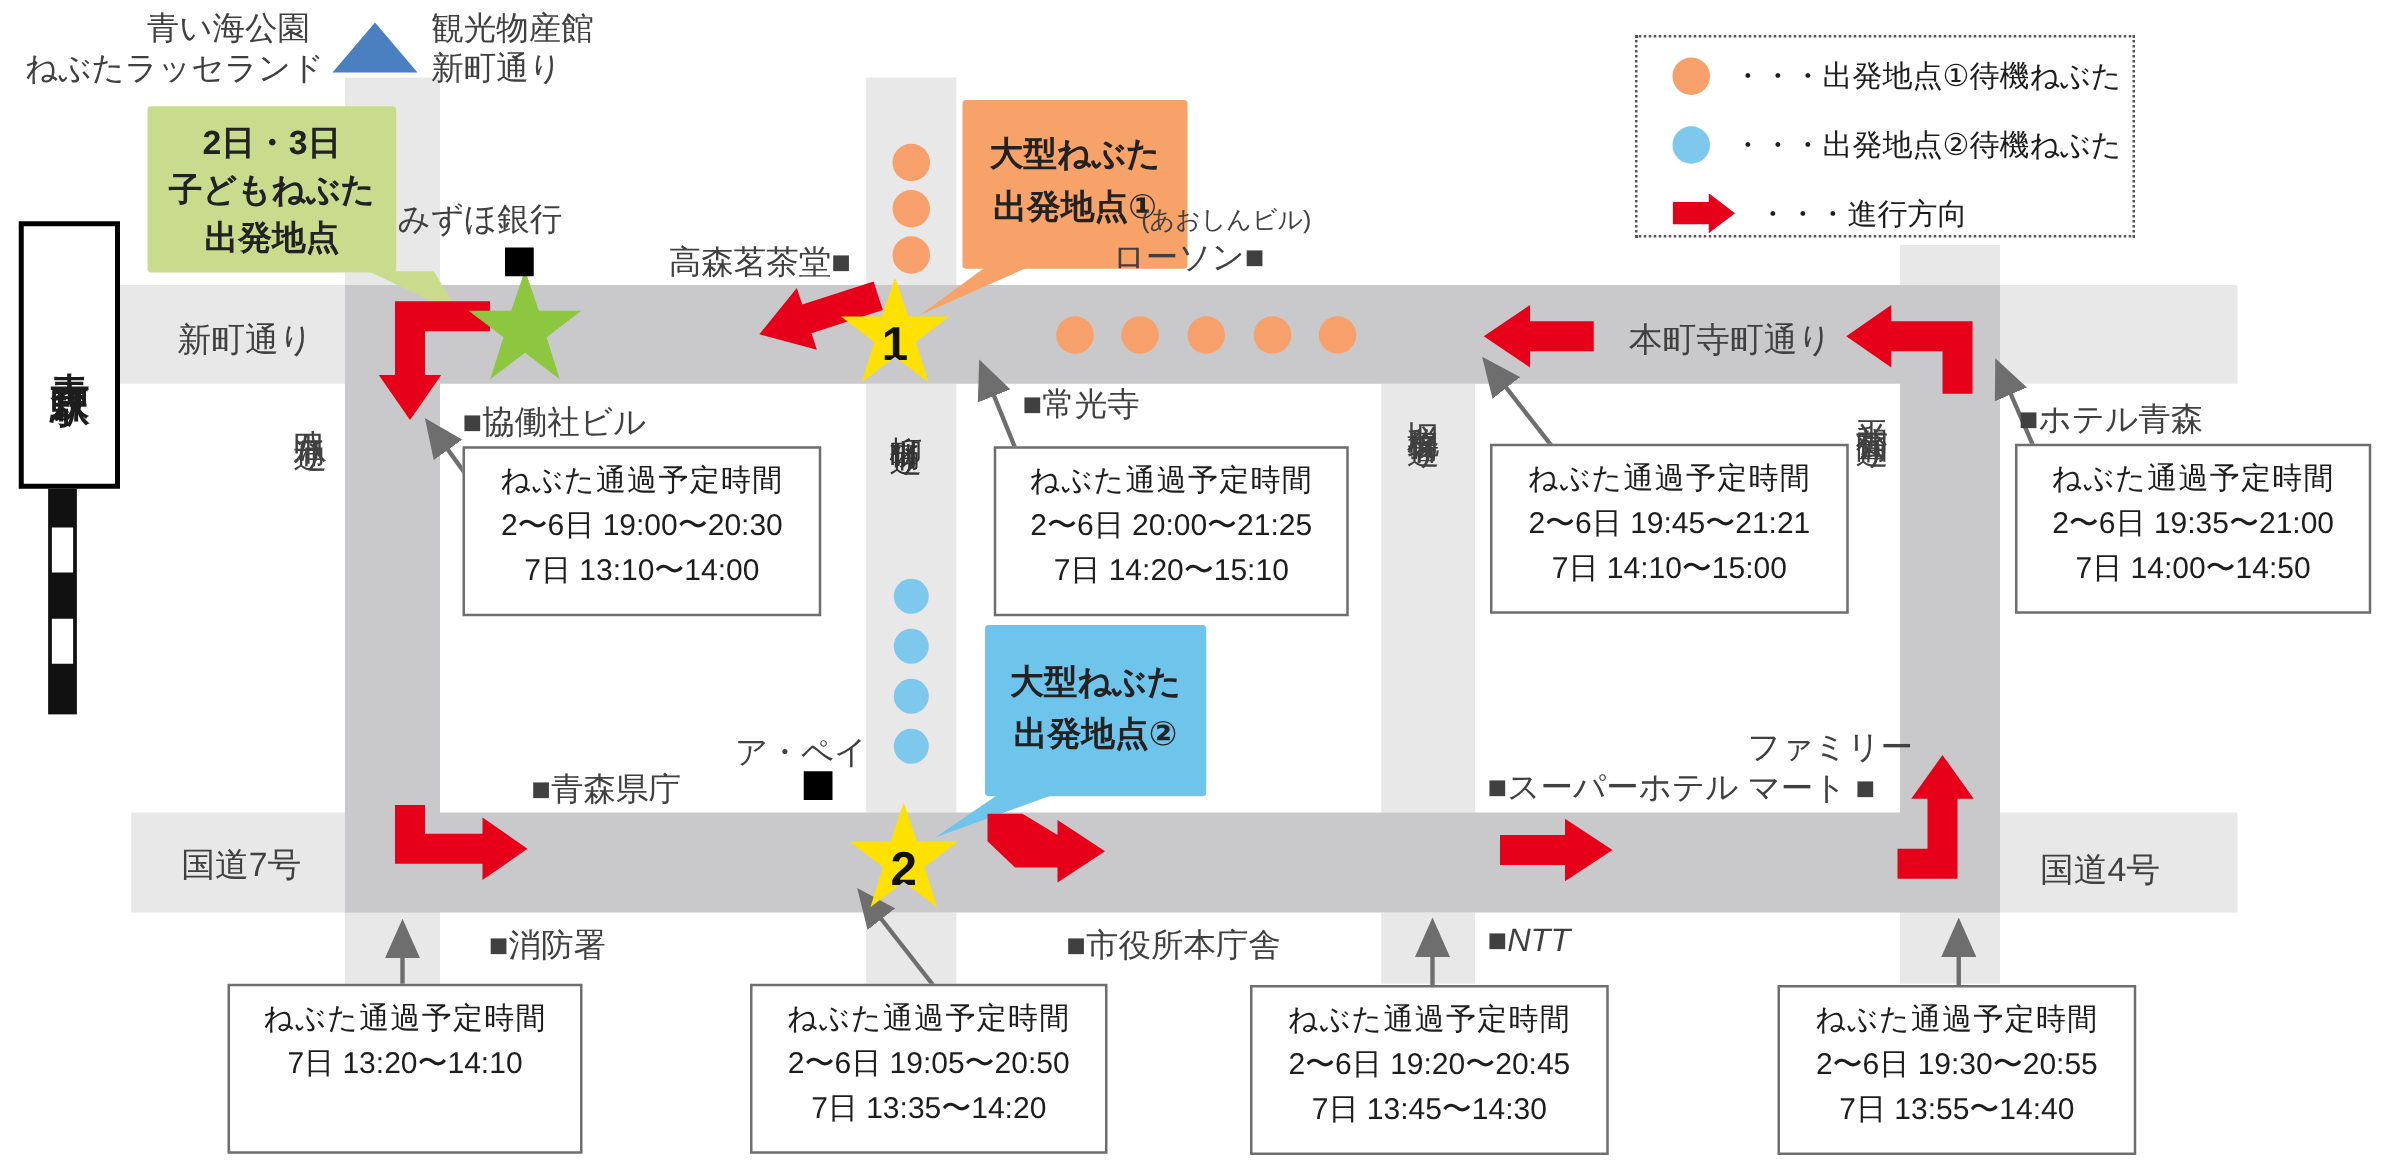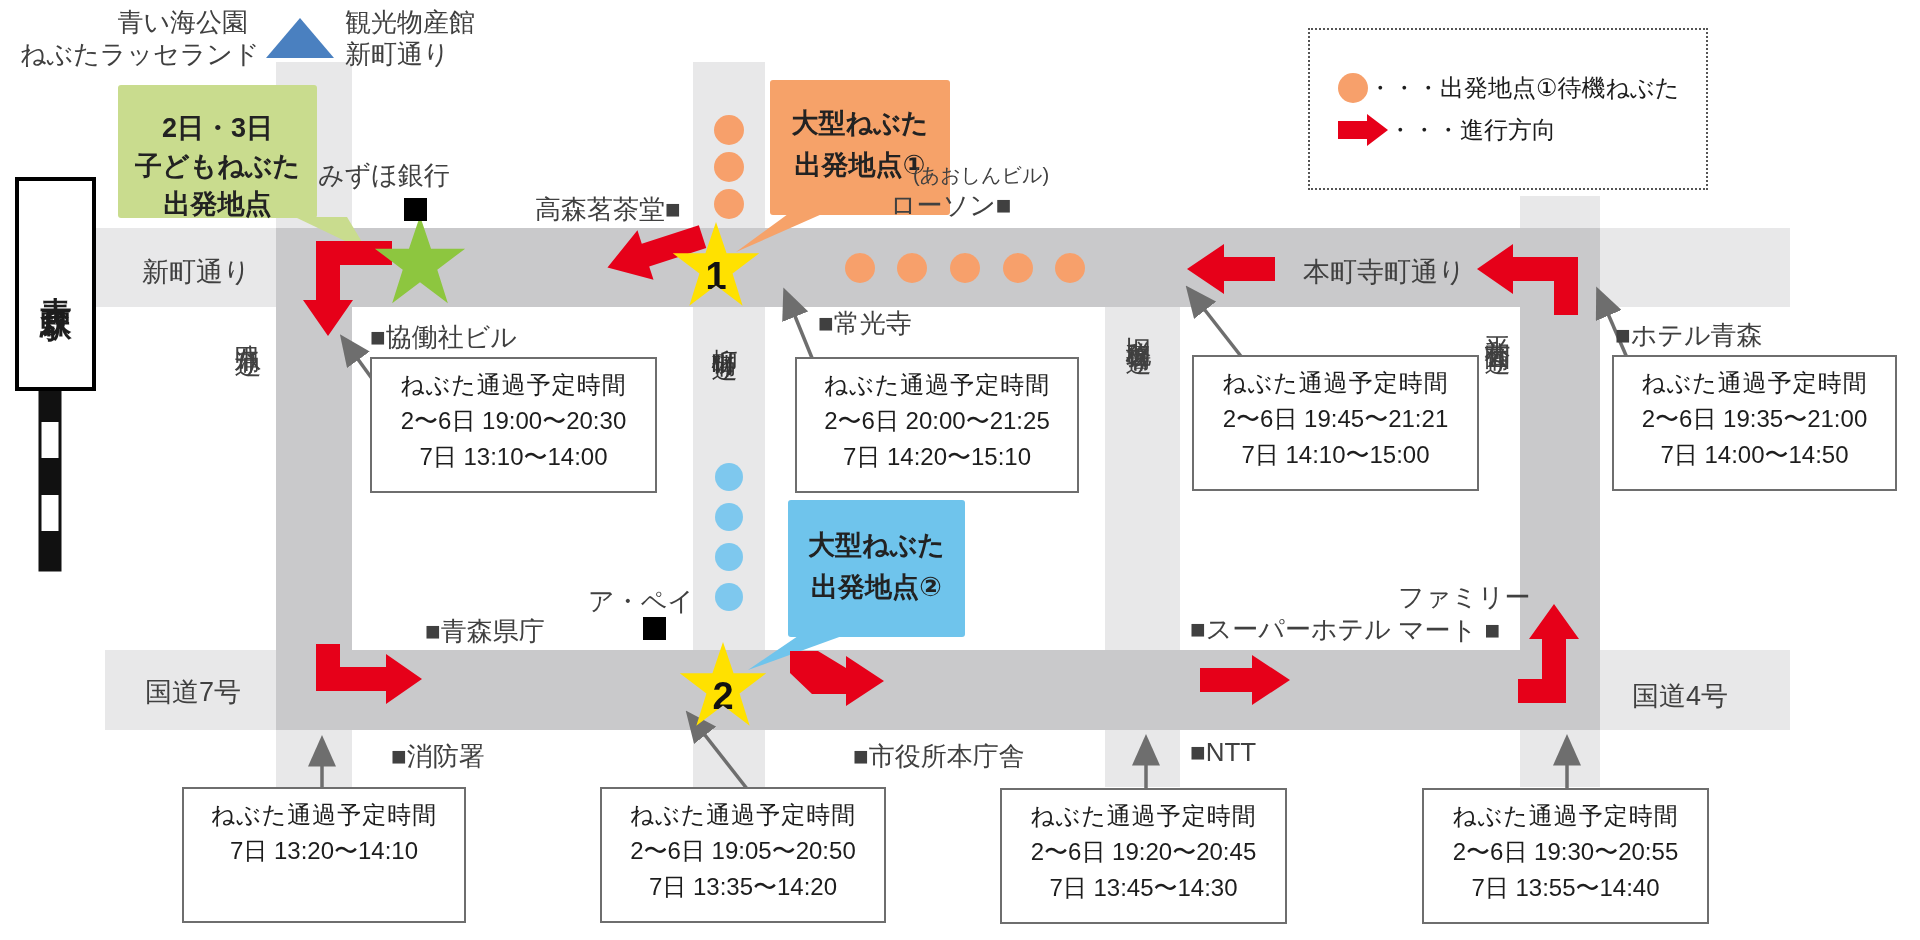--- a/index.html
+++ b/index.html
@@ -27,21 +27,21 @@
   .star{position:absolute;display:flex;align-items:center;justify-content:center;
         clip-path:polygon(50% 0%,61.5% 34%,97% 34%,68% 56%,79% 91%,50% 69%,21% 91%,32% 56%,3% 34%,38.5% 34%);}
   .star span{font-size:38px;font-weight:bold;color:#111;margin-top:16px;}
   
   .dot{position:absolute;border-radius:50%;}
   .dot-orange{width:30px;height:30px;background:#F7A06B;}
   .dot-blue{width:28px;height:28px;background:#7EC8EE;}
   
   .legend{position:absolute;left:1308px;top:28px;width:400px;height:162px;background:#fff;
           border:2px dotted #555;display:flex;flex-direction:column;justify-content:center;gap:10px;padding-left:28px;box-sizing:border-box;}
-  .legend-row{display:flex;align-items:center;}
+  .legend-row{display:flex;align-items:center;gap:18px;margin-top:13px;}
   .legend-circle{width:30px;height:30px;border-radius:50%;}
   .legend-arrow{width:50px;height:32px;background:#E60019;
           clip-path:polygon(0% 22%,58% 22%,58% 0%,100% 50%,58% 100%,58% 78%,0% 78%);}
   .legend-text{font-size:24px;white-space:nowrap;}
   
   .station{position:absolute;left:15px;top:177px;width:73px;height:206px;border:4px solid #000;
            background:#fff;display:flex;align-items:center;justify-content:center;}
   .station span{writing-mode:vertical-rl;text-orientation:upright;font-size:31px;letter-spacing:8px;font-weight:bold;}
   svg.overlay{position:absolute;left:0;top:0;}
 </style>
@@ -139,21 +139,21 @@
 
   <div class="lbl" style="left:20px;top:6px;width:228px;text-align:right;line-height:32px;white-space:nowrap;">
     <div>青い海公園</div>
     <div>ねぶたラッセランド</div>
   </div>
   <div class="lbl" style="left:345px;top:6px;line-height:32px;">
     <div>観光物産館</div>
     <div>新町通り</div>
   </div>
 
-  <div class="bubble" style="left:118px;top:85px;width:199px;height:133px;background:#C9DC8E;font-size:27px;line-height:38px;padding-top:24px;box-sizing:border-box;">
+  <div class="bubble" style="left:118px;top:85px;width:199px;height:133px;background:#C9DC8E;font-size:27px;line-height:38px;padding-top:10px;box-sizing:border-box;">
     <div>2日・3日</div>
     <div>子どもねぶた</div>
     <div>出発地点</div>
   </div>
   <div class="bubble" style="left:770px;top:80px;width:180px;height:135px;background:#F6A269;font-size:27px;line-height:42px;padding-top:22px;box-sizing:border-box;">
     <div>大型ねぶた</div>
     <div>出発地点①</div>
   </div>
   <div class="bubble" style="left:788px;top:500px;width:177px;height:137px;background:#6FC4EC;font-size:27px;line-height:42px;padding-top:24px;box-sizing:border-box;">
     <div>大型ねぶた</div>
@@ -175,21 +175,21 @@
   <div class="lbl lbl-sm" style="left:913px;top:162px;">(あおしんビル)</div>
   <div class="lbl" style="left:890px;top:188px;font-family:Liberation Serif, serif;">ローソン■</div>
   <div class="lbl" style="left:370px;top:320px;">■協働社ビル</div>
   <div class="lbl" style="left:818px;top:306px;">■常光寺</div>
   <div class="lbl" style="left:1615px;top:318px;">■ホテル青森</div>
   <div class="lbl" style="left:425px;top:614px;">■青森県庁</div>
   <div class="lbl" style="left:588px;top:584px;">ア・ペイ</div>
   <div class="marker-sq" style="left:643px;top:617px;"></div>
   <div class="lbl" style="left:391px;top:739px;">■消防署</div>
   <div class="lbl" style="left:853px;top:739px;">■市役所本庁舎</div>
-  <div class="lbl" style="left:1190px;top:737px;">■NTT</div>
+  <div class="lbl" style="left:1190px;top:737px;font-style:italic;">■NTT</div>
   <div class="lbl" style="left:1190px;top:612px;">■スーパーホテル</div>
   <div class="lbl" style="left:1398px;top:581px;line-height:33px;">
     <div>ファミリー</div>
     <div>マート ■</div>
   </div>
 
   <div class="tbox" style="left:370px;top:357px;">
     <div class="tb-title">ねぶた通過予定時間</div>
     <div>2〜6日 19:00〜20:30</div>
     <div>7日 13:10〜14:00</div>
@@ -228,18 +228,22 @@
     <div>2〜6日 19:30〜20:55</div>
     <div>7日 13:55〜14:40</div>
   </div>
 
   <div class="legend">
     <div class="legend-row">
       <div class="legend-circle" style="background:#F7A06B;"></div>
       <div class="legend-text">・・・出発地点①待機ねぶた</div>
     </div>
     <div class="legend-row">
+      <div class="legend-circle" style="background:#7EC8EE;"></div>
+      <div class="legend-text">・・・出発地点②待機ねぶた</div>
+    </div>
+    <div class="legend-row">
       <div class="legend-arrow"></div>
       <div class="legend-text">・・・進行方向</div>
     </div>
   </div>
 
 </div>
 
 </body></html>

